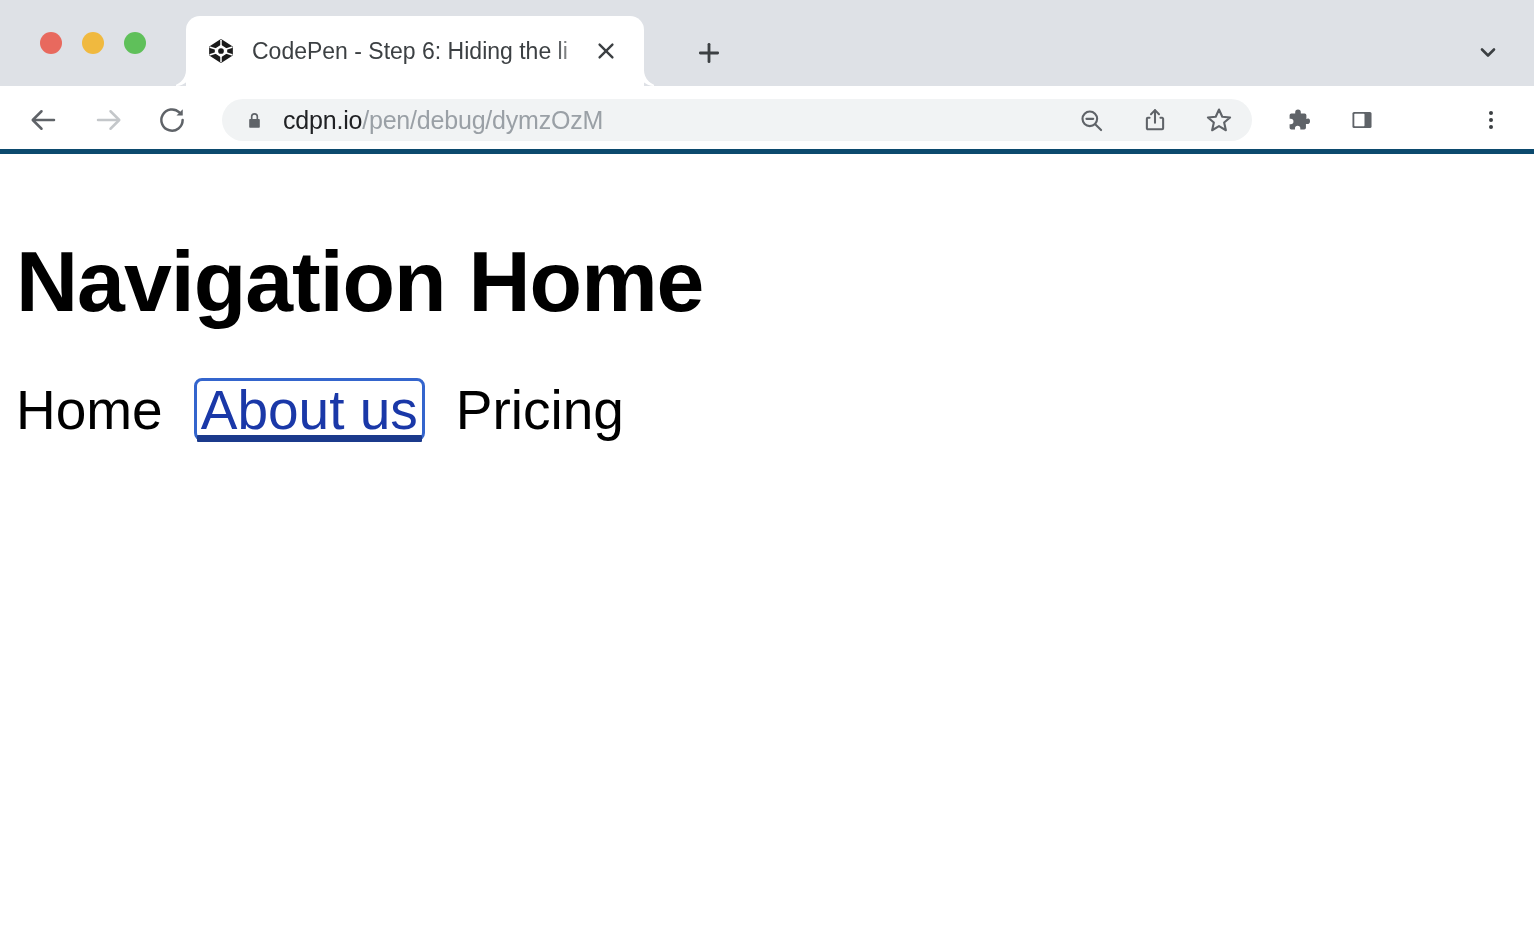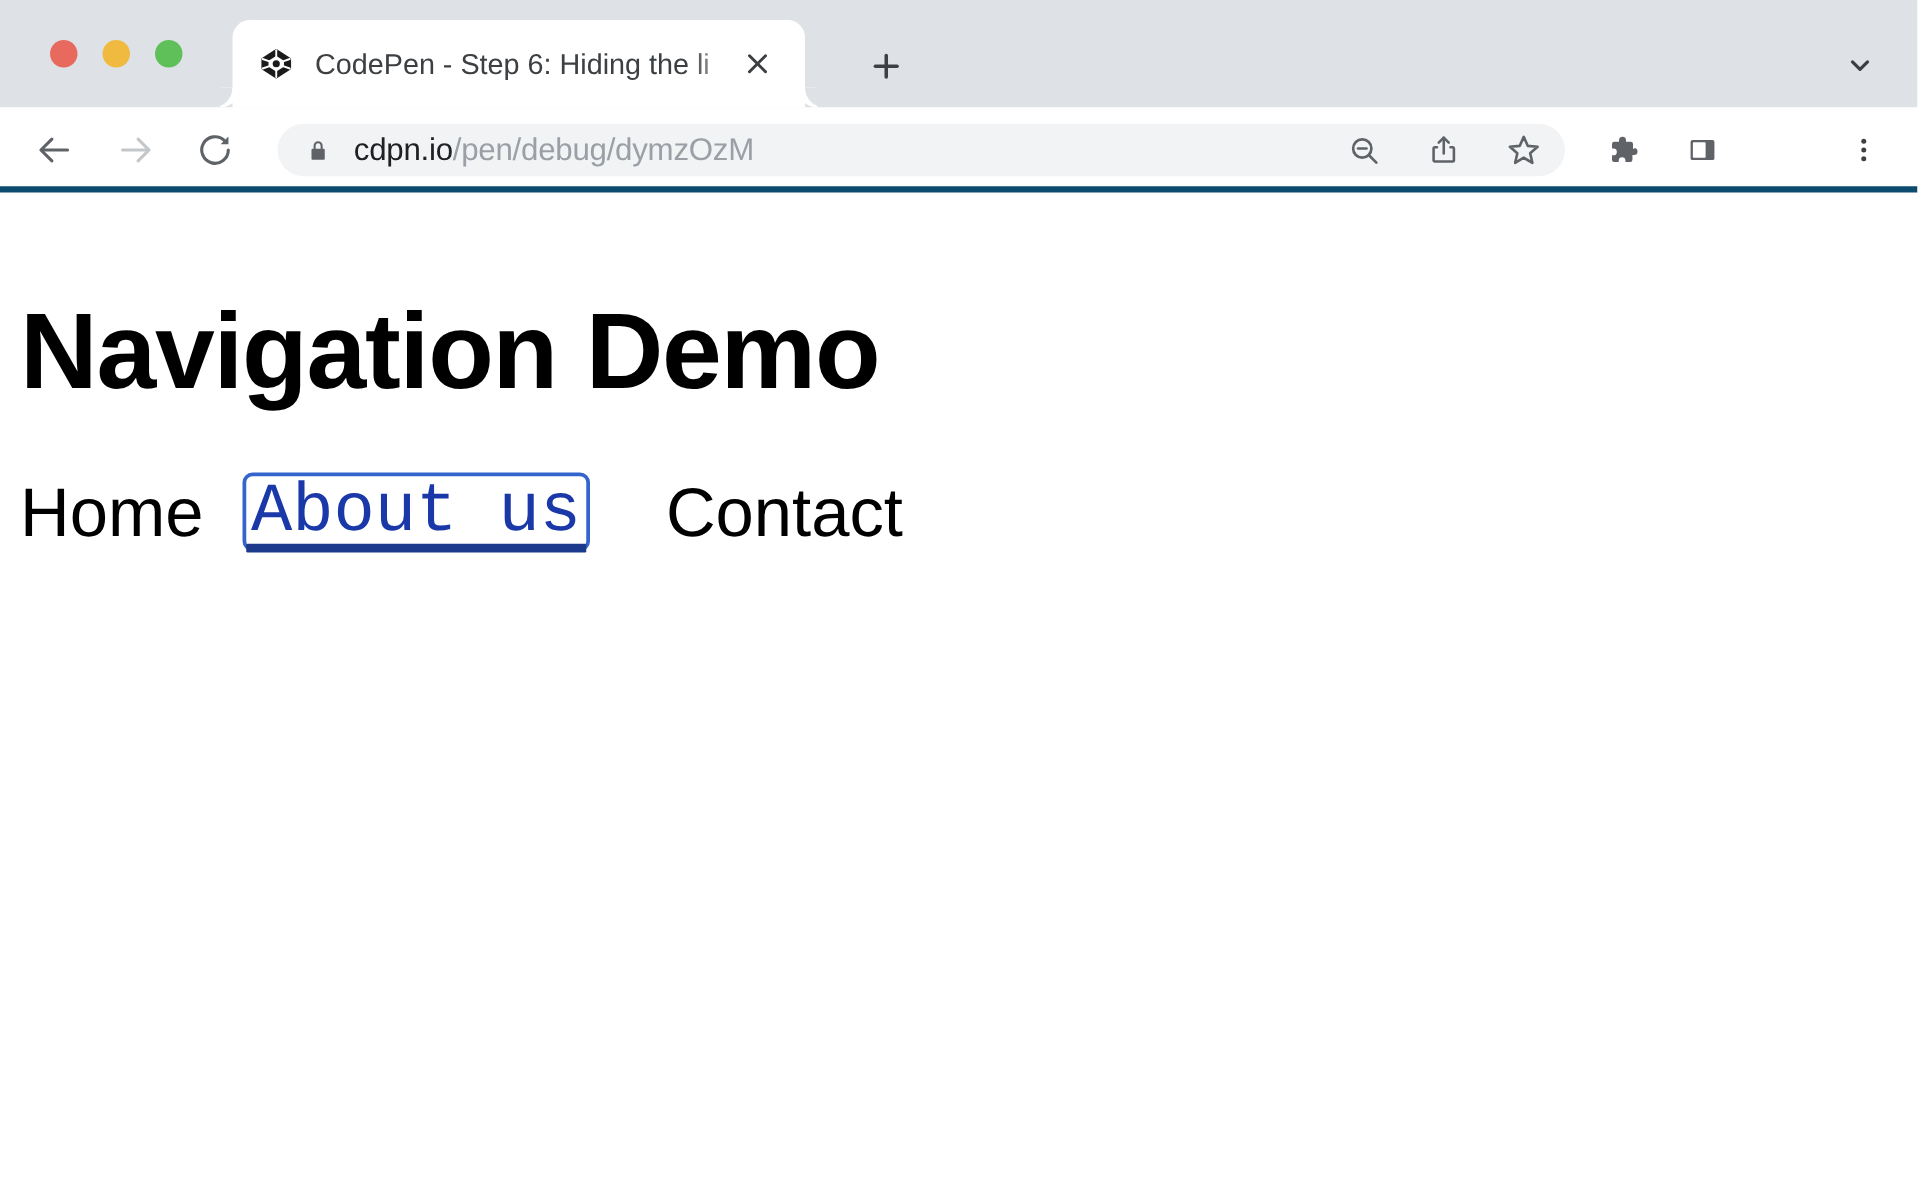--- a/index.html
+++ b/index.html
@@ -272,21 +272,20 @@
   .nav-gap { display: inline-block; width: 36px; }
   .nav-gap-small { display: inline-block; width: 30px; }
 
   .nav-link.focused {
     color: #1a38a8;
     position: relative;
     outline: 3px solid #3465cd;
     outline-offset: 2px;
     border-radius: 3px;
     padding: 1px 2px 0 2px;
-    font-family: Liberation Mono, monospace;
   }
   .nav-link.focused .underbar {
     position: absolute;
     left: -2px;
     right: -2px;
     bottom: -6px;
     height: 7px;
     background: #1b3a8c;
     border-radius: 1px;
   }
@@ -419,27 +418,27 @@
       <svg width="24" height="24" viewBox="0 0 24 24" fill="#3c4043">
         <circle cx="12" cy="5" r="2"></circle>
         <circle cx="12" cy="12" r="2"></circle>
         <circle cx="12" cy="19" r="2"></circle>
       </svg>
     </div>
   </div>
 
   <div class="viewport">
 
-    <h1 class="page-heading">Navigation Demo</h1>
+    <h1 class="page-heading">Navigation Home</h1>
 
     <nav class="nav-list">
       <a class="nav-link" href="#">Home</a>
       <span class="nav-gap"></span>
 
       <a class="nav-link focused" href="#"><span>About us</span><span class="underbar"></span></a>
       <span class="nav-gap"></span>
 
+      <a class="nav-link" href="#">Pricing</a>
       <span class="nav-gap-small"></span>
 
-      <a class="nav-link" href="#">Contact</a>
     </nav>
   </div>
 </div>
 
 </body></html>

